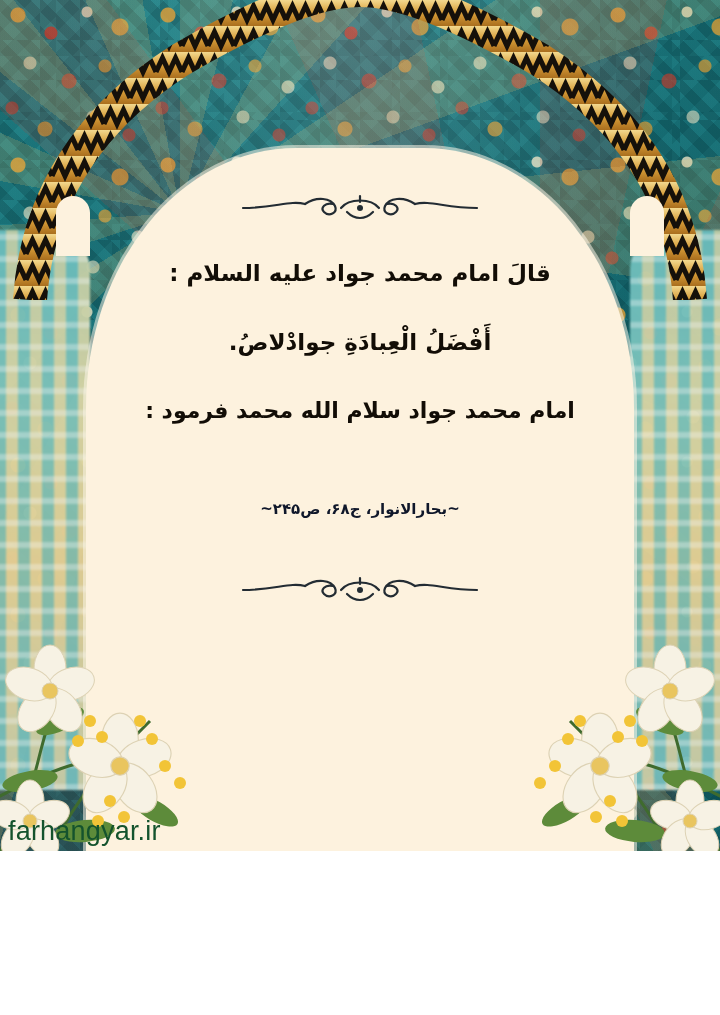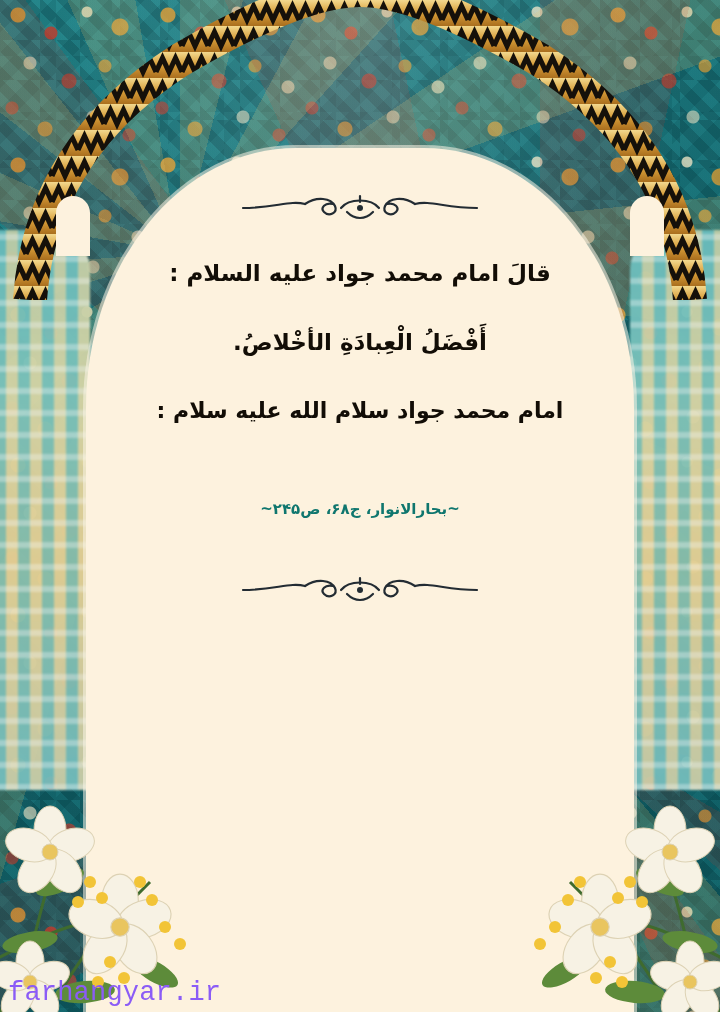--- a/index.html
+++ b/index.html
@@ -6,21 +6,21 @@
     margin: 0;
     padding: 0;
     background: #ffffff;
   }
   body {
     font-family: "DejaVu Sans", sans-serif;
   }
   .poster {
     position: relative;
     width: 720px;
-    height: 1012px;
+    height: 851px;
     overflow: hidden;
     background: #f6ecd8;
   }
 
   
   .tile-bg {
     position: absolute;
     inset: 0;
     background-color: #1f7f86;
     background-image:
@@ -127,21 +127,21 @@
     color: #120d06;
     margin: 30px 0;
     direction: rtl;
     letter-spacing: -0.5px;
     font-weight: 600;
   }
   .line.arabic { font-size: 23px; }
   .source {
     margin-top: 70px;
     font-size: 15px;
-    color: #0f766e;
+    color: #0f172a;
     direction: rtl;
     font-weight: 600;
   }
   .divider.bottom {
     margin-top: 54px;
   }
 
   
   .flowers {
     position: absolute;
@@ -151,23 +151,23 @@
     pointer-events: none;
   }
   .flowers.left  { left: -10px; }
   .flowers.right { right: -10px; transform: scaleX(-1); }
 
   
   .watermark {
     position: absolute;
     left: 8px;
     bottom: 4px;
-    font-family: Liberation Mono, monospace;
+    font-family: Liberation Sans, sans-serif;
     font-size: 27px;
-    color: #8b5cf6;
+    color: #14532d;
     direction: ltr;
     letter-spacing: .2px;
   }
 </style>
 </head>
 <body>
 
 <div class="poster">
 
   <div class="tile-bg"></div>
@@ -309,22 +309,22 @@
         <path d="M180 14 C 168 6 154 8 150 16 C 147 23 156 27 161 22 C 165 18 160 12 152 14"></path>
         <path d="M106 18 C 114 8 136 8 144 18"></path>
         <path d="M112 22 C 120 30 130 30 138 22"></path>
         <path d="M125 6 L125 12"></path>
       </g>
       <circle cx="125" cy="18" r="3" fill="#232c33"></circle>
     </svg>
 
     <div class="lines">
       <div class="line arabic">قالَ امام محمد جواد عليه السلام :</div>
-      <div class="line arabic">أَفْضَلُ الْعِبادَةِ الأخْلاصُ.</div>
-      <div class="line">امام محمد جواد سلام الله عليه سلام :</div>
+      <div class="line arabic">أَفْضَلُ الْعِبادَةِ جوادْلاصُ.</div>
+      <div class="line">امام محمد جواد سلام الله محمد فرمود :</div>
     </div>
 
     <div class="source">~بحارالانوار، ج۶۸، ص۲۴۵~</div>
 
     <svg class="divider bottom" width="250" height="34" viewBox="0 0 250 34">
       <g fill="none" stroke="#232c33" stroke-width="2.2" stroke-linecap="round">
         <path d="M8 18 C 40 18 55 10 70 14"></path>
         <path d="M242 18 C 210 18 195 10 180 14"></path>
         <path d="M70 14 C 82 6 96 8 100 16 C 103 23 94 27 89 22 C 85 18 90 12 98 14"></path>
         <path d="M180 14 C 168 6 154 8 150 16 C 147 23 156 27 161 22 C 165 18 160 12 152 14"></path>

